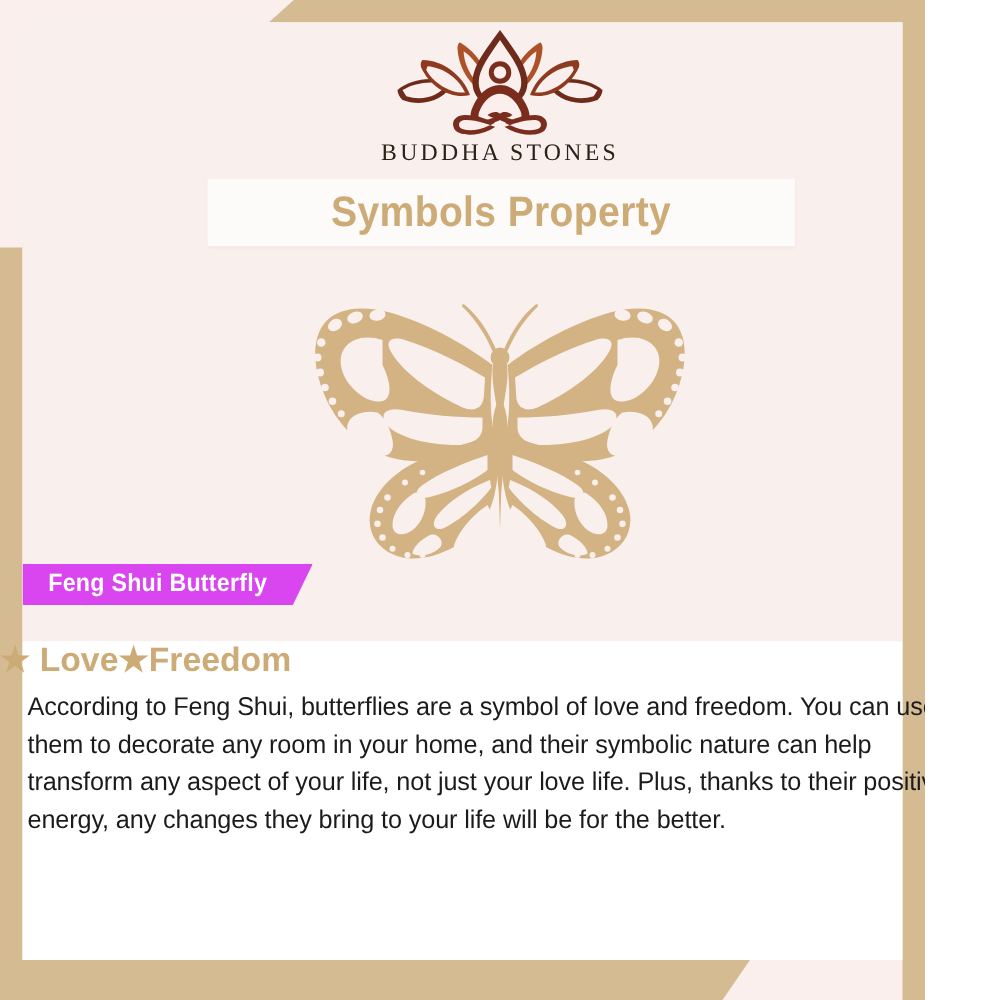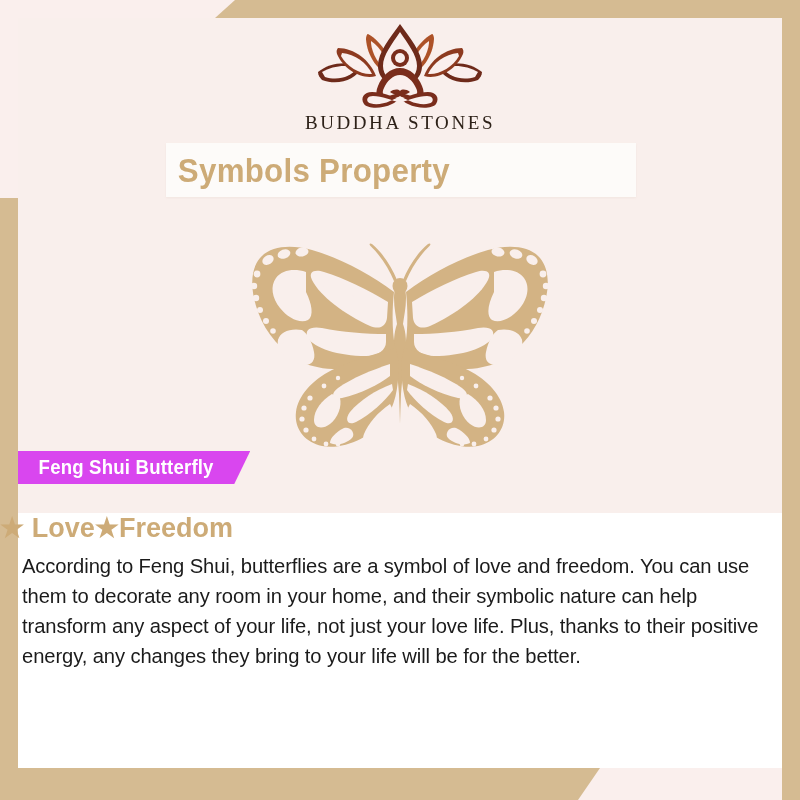--- a/index.html
+++ b/index.html
@@ -2,21 +2,21 @@
 <html><head>
 <meta charset="utf-8">
 <style>
   html, body {
     margin: 0;
     padding: 0;
     background: #ffffff;
   }
   #page {
     position: relative;
-    width: 800px;
+    width: 740px;
     height: 800px;
     overflow: hidden;
     background: #faefed;
     font-family: "Liberation Sans", sans-serif;
   }
 
   
   .frame-band {
     position: absolute;
     background: #d5bb92;
@@ -96,20 +96,21 @@
   .title-card {
     position: absolute;
     top: 143px;
     left: 166px;
     width: 470px;
     height: 54px;
     background: #fdfbf9;
     box-shadow: 0 1px 2px rgba(180,150,130,0.10);
     display: flex;
     align-items: center;
+    justify-content: center;
   }
   .title-text {
     font-family: "Liberation Sans Narrow", "Liberation Sans", sans-serif;
     font-weight: bold;
     font-size: 34px;
     color: #cdab77;
     letter-spacing: 0.3px;
     transform: scaleX(0.92);
   }
 

